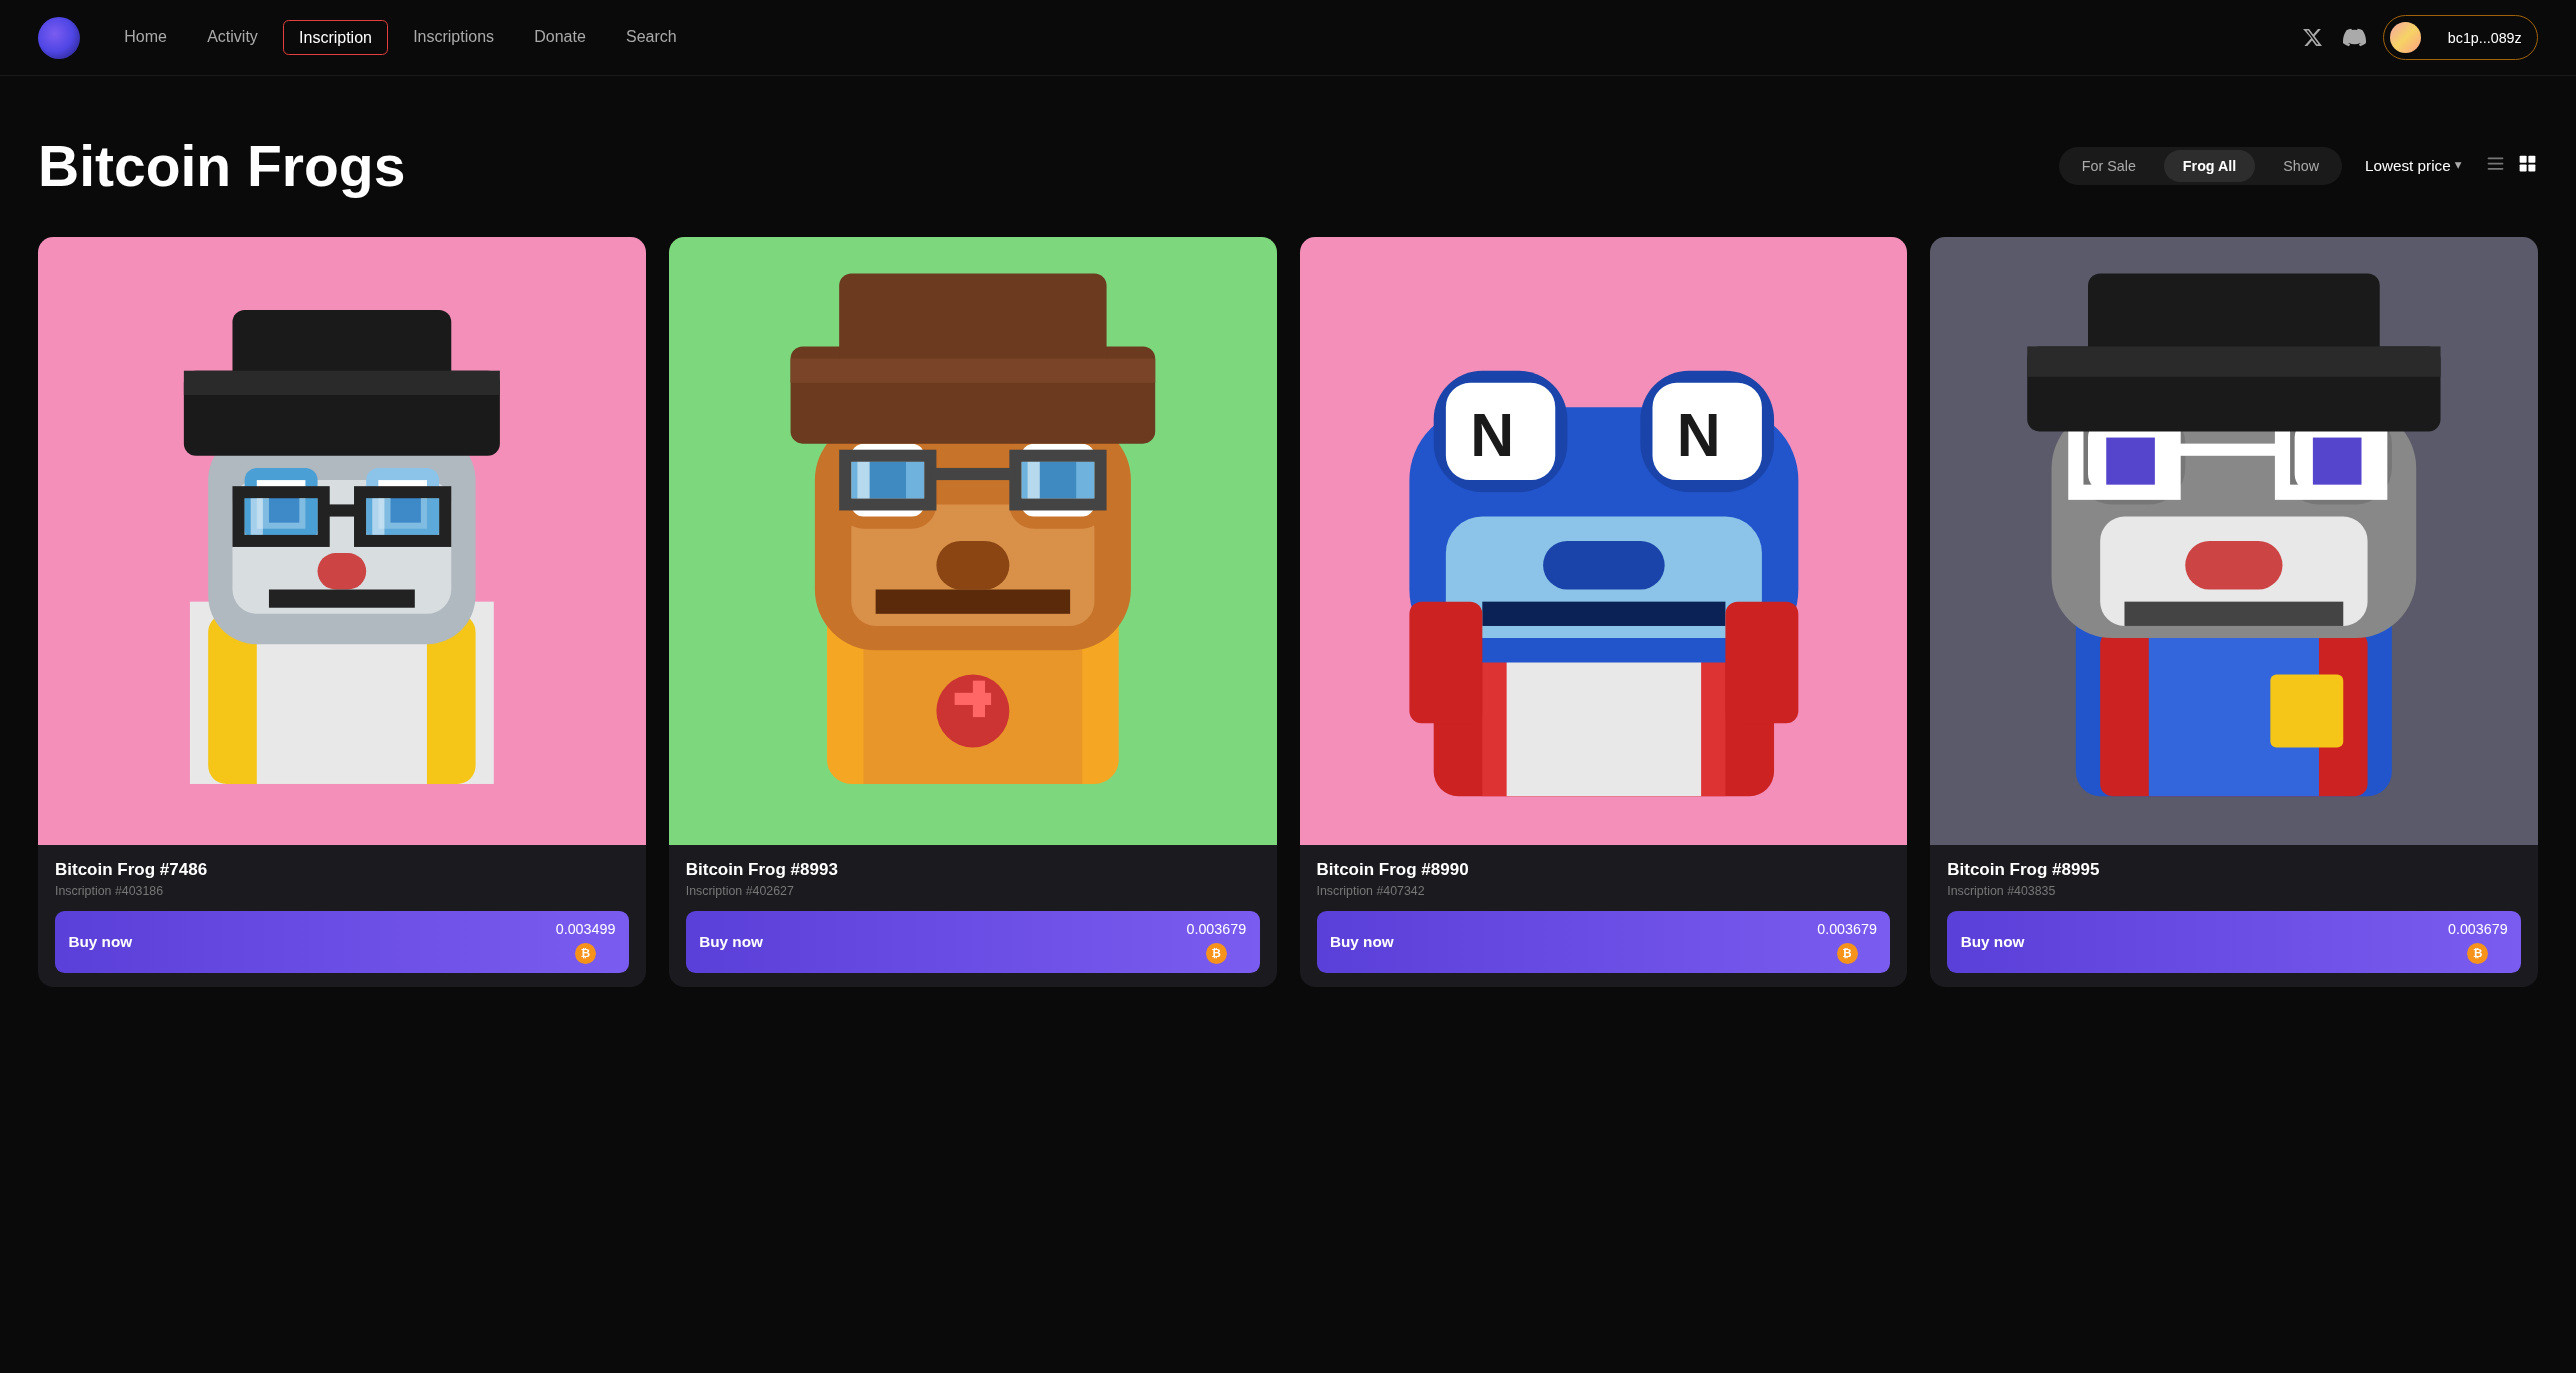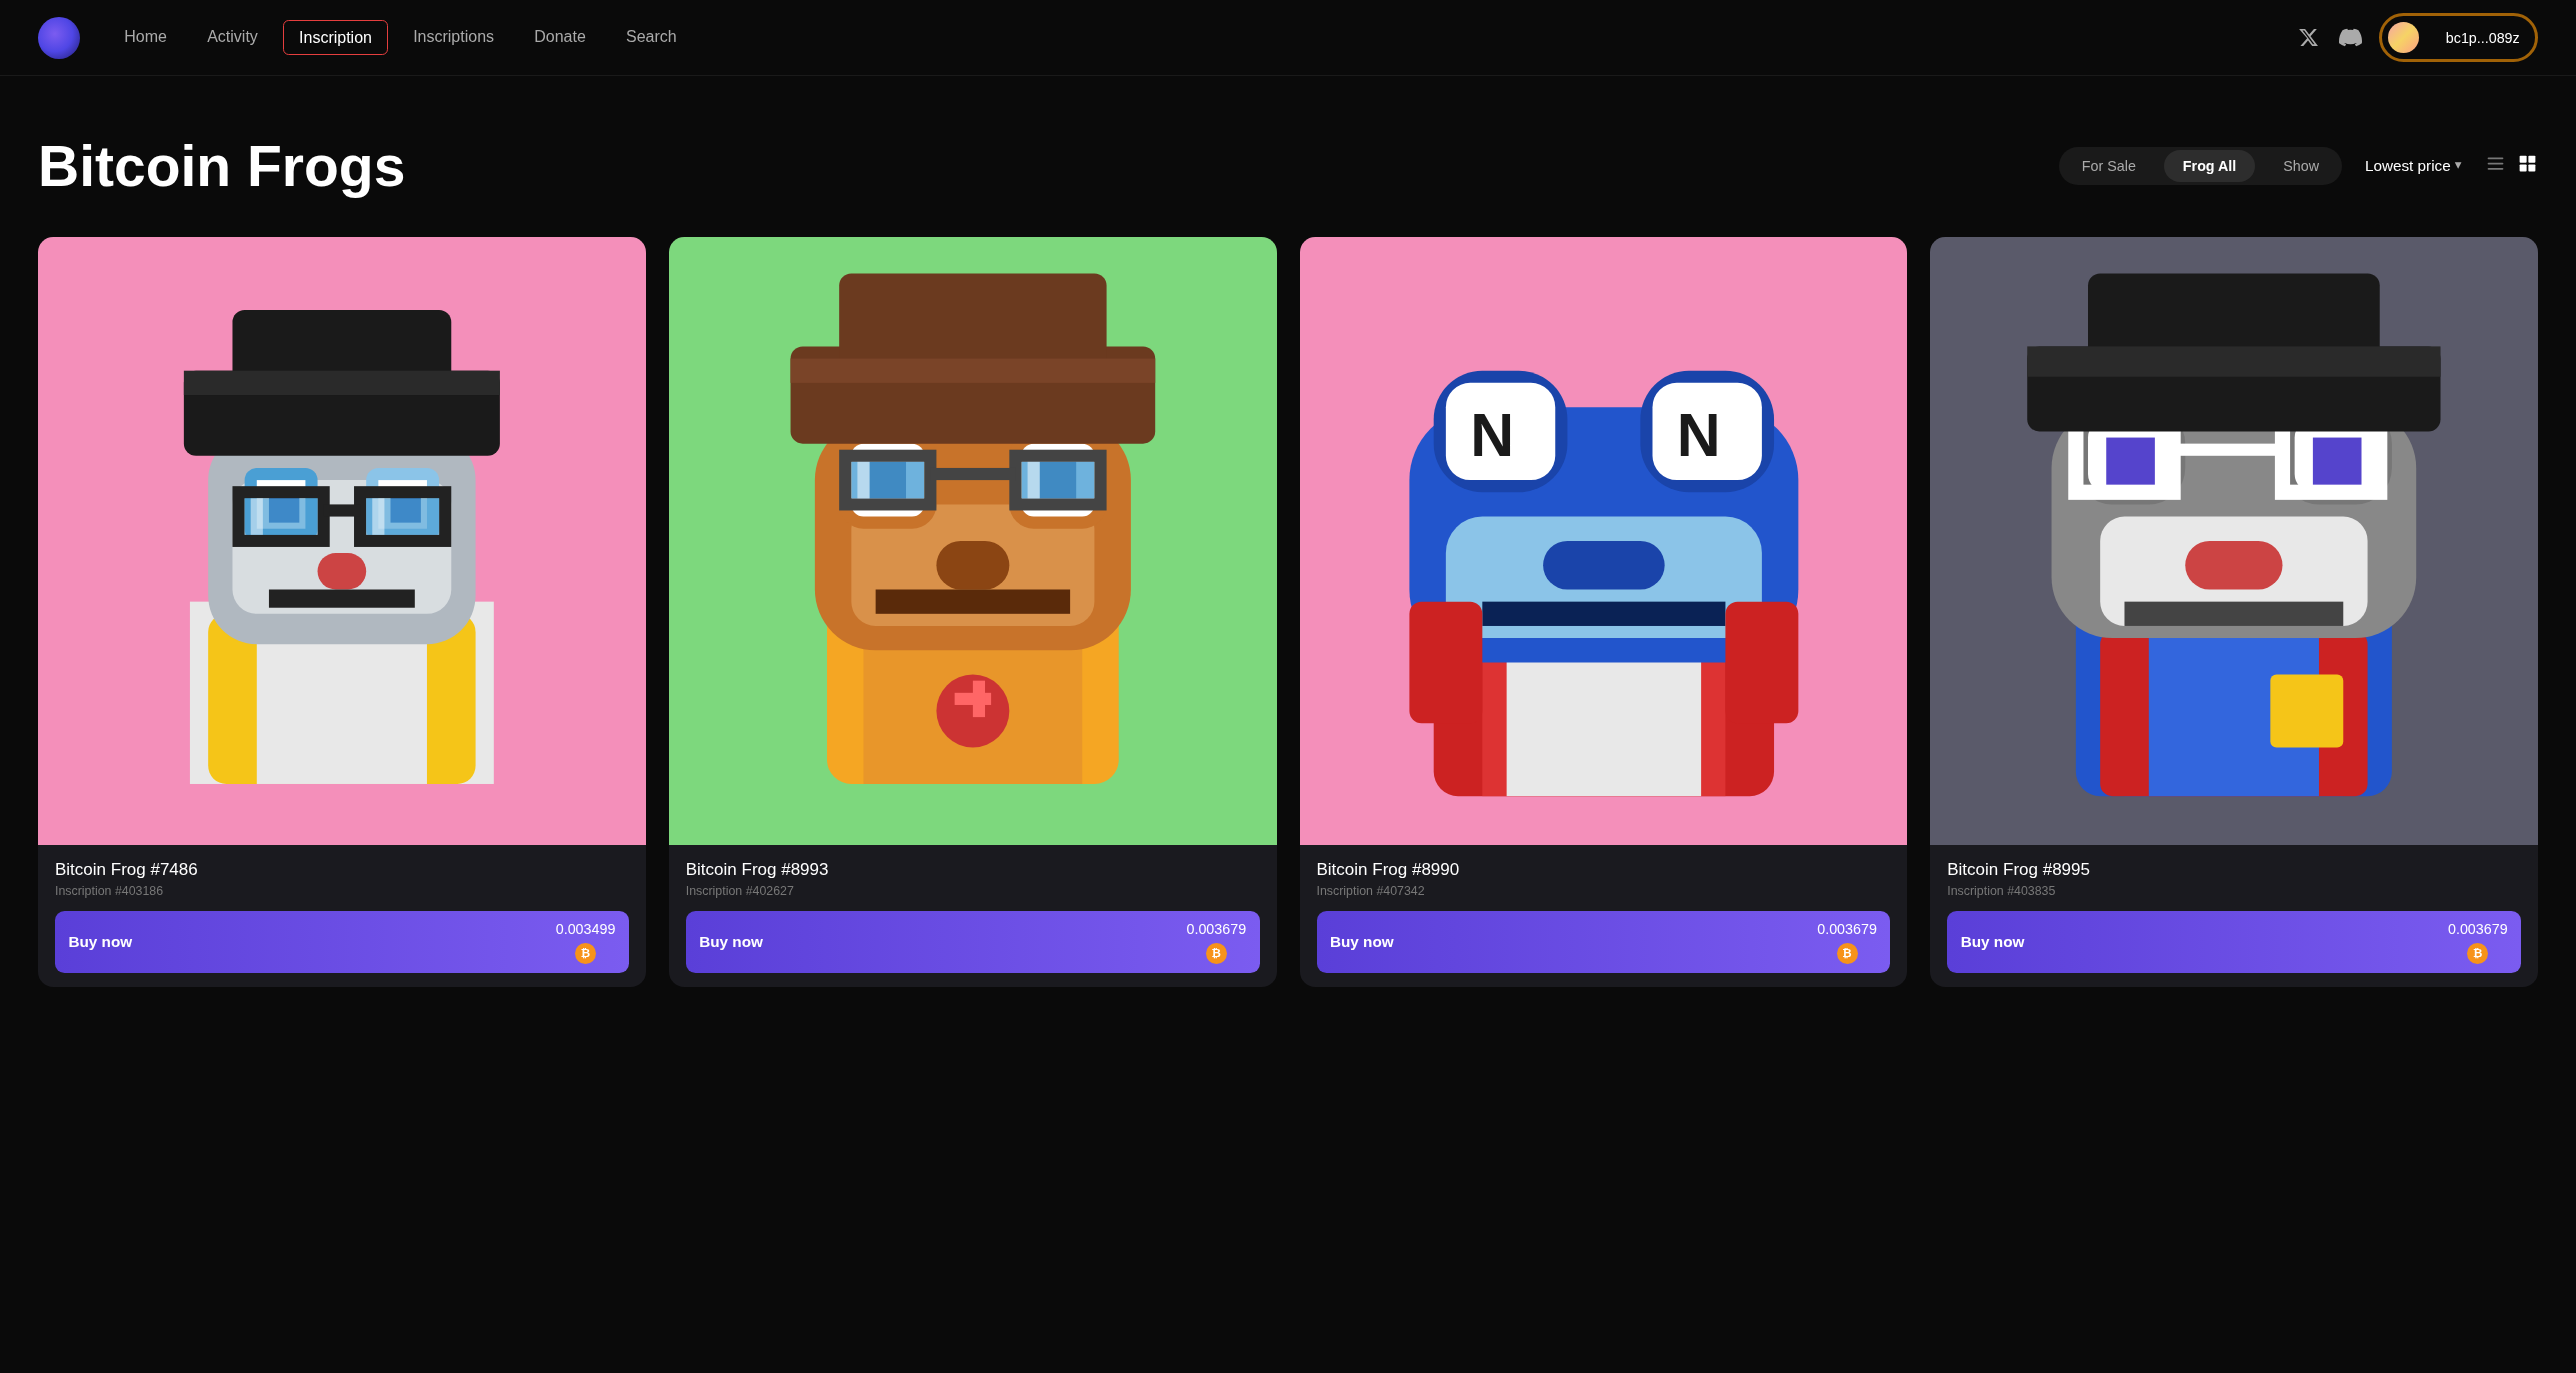--- a/index.html
+++ b/index.html
@@ -57,21 +57,21 @@
       cursor: pointer;
       display: flex;
       align-items: center;
       justify-content: center;
       font-size: 17px;
     }
     .nav-wallet {
       display: flex;
       align-items: center;
       gap: 27px;
-      border: 3px solid #a16207;
+      border: 1px solid #a16207;
       border-radius: 29px;
       padding: 5.7px 15.3px 5.7px 5.7px;
       cursor: pointer;
     }
     .wallet-avatar {
       width: 31px;
       height: 31px;
       border-radius: 50%;
       background: linear-gradient(135deg, #f6a5a5, #f6d365, #fda085);
     }
@@ -174,21 +174,21 @@
       font-size: 76px;
       position: relative;
       overflow: hidden;
     }
 
     .nft-info {
       padding: 15.3px 17px 13.4px;
     }
     .nft-name {
       font-size: 17px;
-      font-weight: 400;
+      font-weight: 700;
       color: #fff;
       margin-bottom: 3.8px;
     }
     .nft-inscription {
       font-size: 12.4px;
       color: #777;
       margin-bottom: 13.4px;
     }
     .nft-buy {
       display: flex;

